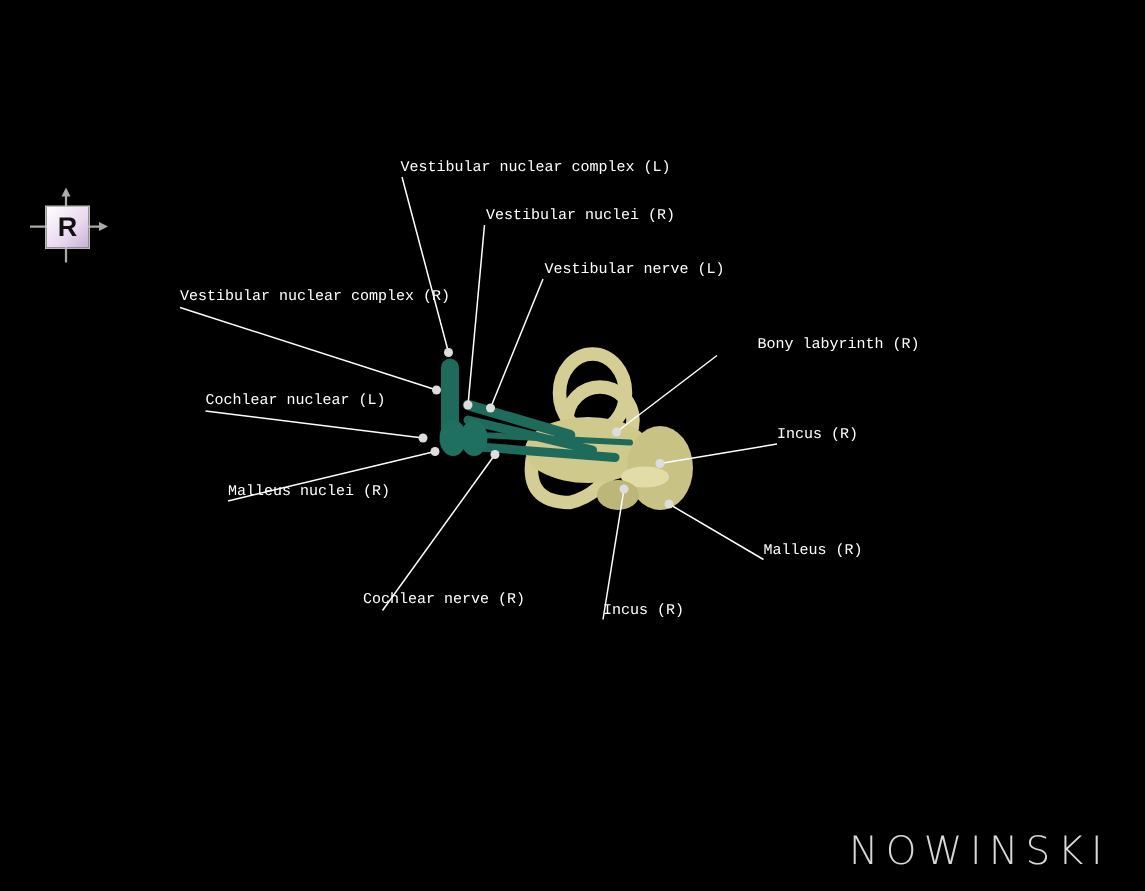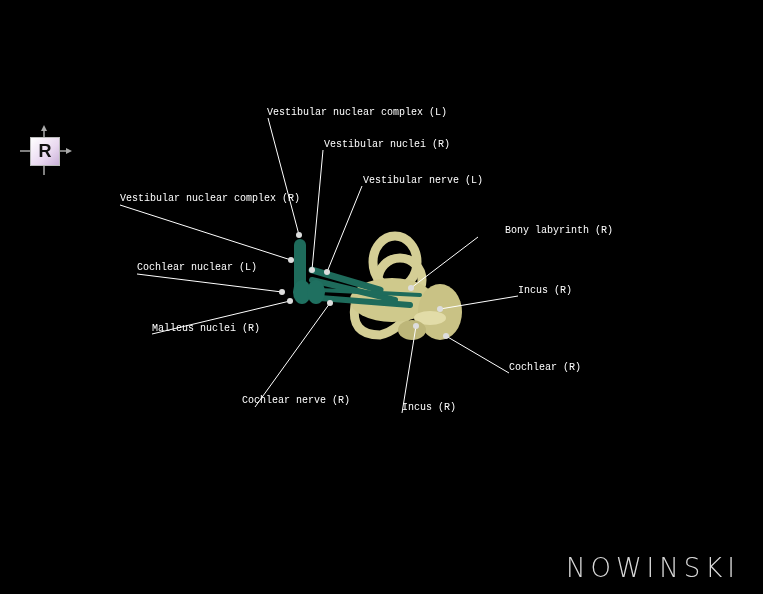--- a/index.html
+++ b/index.html
@@ -80,17 +80,17 @@
 </div>
 
 <div class="lbl" style="left:267px;top:107px">Vestibular nuclear complex (L)</div>
 <div class="lbl" style="left:324px;top:139px">Vestibular nuclei (R)</div>
 <div class="lbl" style="left:363px;top:175px">Vestibular nerve (L)</div>
 <div class="lbl" style="left:120px;top:193px">Vestibular nuclear complex (R)</div>
 <div class="lbl" style="left:505px;top:225px">Bony labyrinth (R)</div>
 <div class="lbl" style="left:137px;top:262px">Cochlear nuclear (L)</div>
 <div class="lbl" style="left:518px;top:285px">Incus (R)</div>
 <div class="lbl" style="left:152px;top:323px">Malleus nuclei (R)</div>
-<div class="lbl" style="left:509px;top:362px">Cochlear (R)</div>
+<div class="lbl" style="left:509px;top:362px">Malleus (R)</div>
 <div class="lbl" style="left:242px;top:395px">Cochlear nerve (R)</div>
 <div class="lbl" style="left:402px;top:402px">Incus (R)</div>
 
 <div class="logo">NOWINSKI</div>
 
 </body></html>

